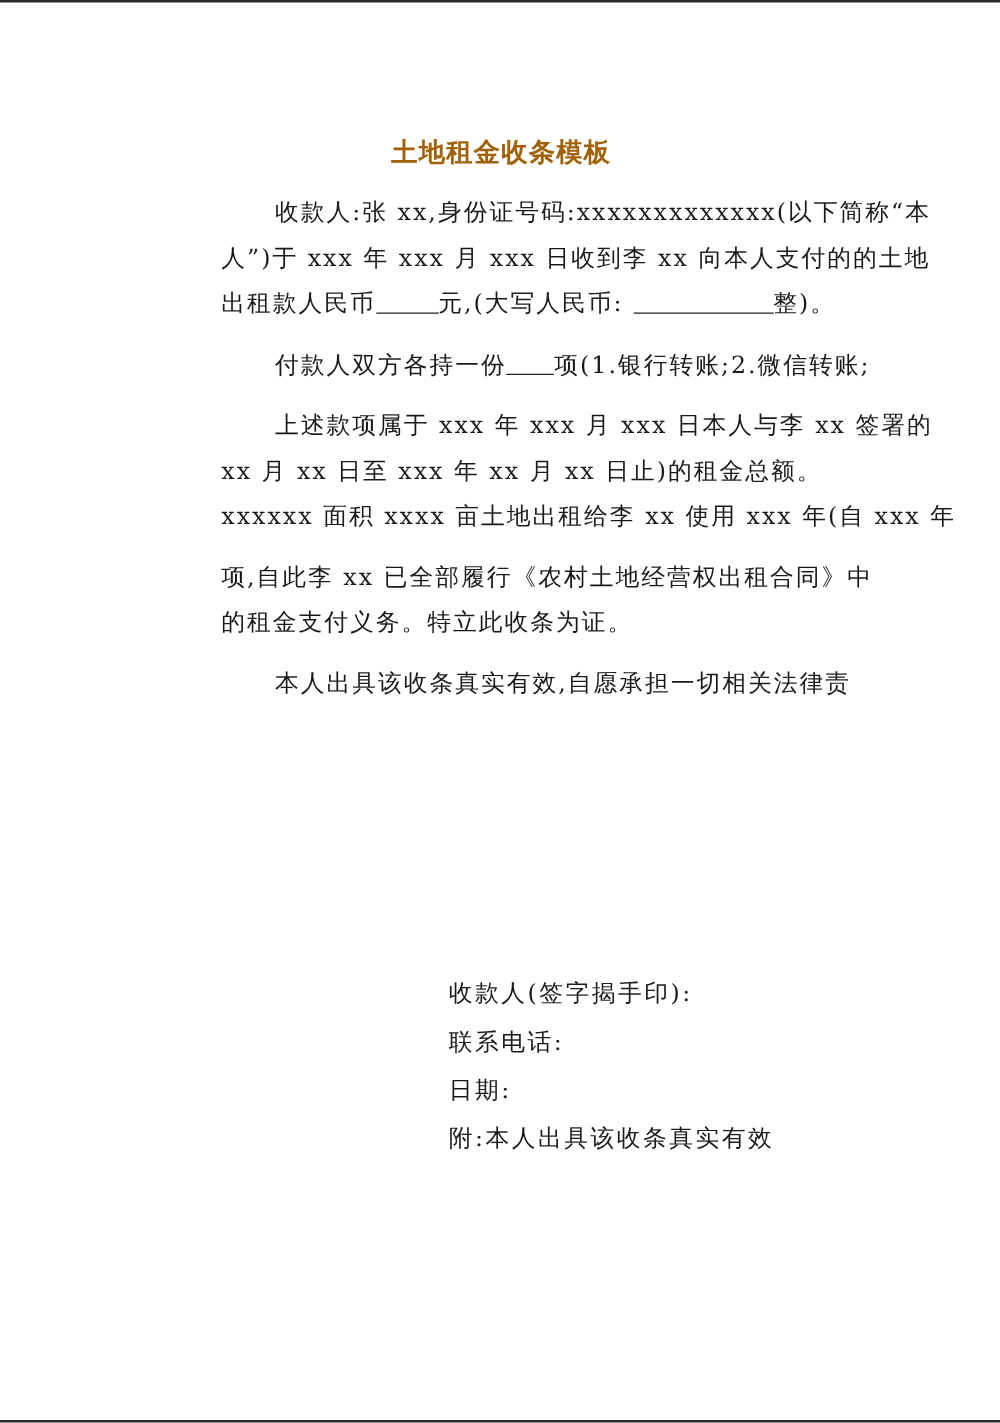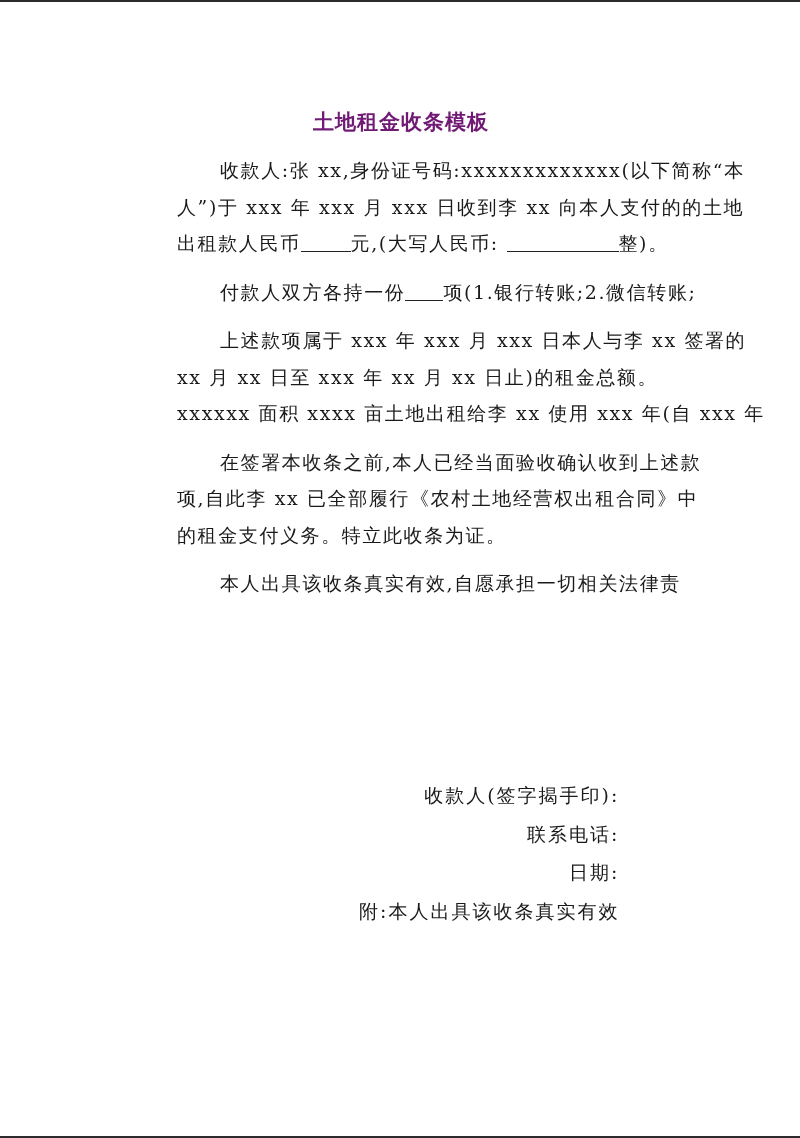--- a/index.html
+++ b/index.html
@@ -31,21 +31,21 @@
     }
     .title {
       text-align: center;
       font-family: "DejaVu Sans", "Liberation Sans", sans-serif;
       font-weight: bold;
       font-size: 21px;
       letter-spacing: 1px;
       height: 36px;
       line-height: 36px;
       margin: 0;
-      color: #701a75;
+      color: #a16207;
     }
     .para {
       font-size: 19px;
       line-height: 36.5px;
       margin: 12px;
       text-indent: 43px;
       letter-spacing: 1.6px;
       text-align: justify;
       text-align-last: left;
       white-space: normal;
@@ -65,21 +65,20 @@
     .b4 { width: 50px; }
     .b3 { width: 38px; }
     .b10 { width: 112px; }
     .sign {
       position: absolute;
       left: 359px;
       top: 776px;
       font-size: 19px;
       line-height: 38.5px;
       letter-spacing: 2px;
-      text-align: right;
     }
     .sign div { white-space: nowrap; }
   </style>
 </head>
 <body>
 
 <div class="edge-top"></div>
 
 <div class="page">
   <h1 class="title">土地租金收条模板</h1>
@@ -94,21 +93,20 @@
     <span class="line ind"><span>付款人双方各持一份</span><span class="blank b3"></span><span>项(1.银行转账;2.微信转账;</span></span>
   </div>
 
   <div class="para">
     <span class="line ind">上述款项属于 xxx 年 xxx 月 xxx 日本人与李 xx 签署的</span>
     <span class="line">xx 月 xx 日至 xxx 年 xx 月 xx 日止)的租金总额。</span>
     <span class="line">xxxxxx 面积 xxxx 亩土地出租给李 xx 使用 xxx 年(自 xxx 年</span>
   </div>
 
   <div class="para">
-    <span class="line ind">在签署本收条之前,本人已经当面验收确认收到上述款</span>
     <span class="line">项,自此李 xx 已全部履行《农村土地经营权出租合同》中</span>
     <span class="line">的租金支付义务。特立此收条为证。</span>
   </div>
 
   <div class="para">
     <span class="line ind">本人出具该收条真实有效,自愿承担一切相关法律责</span>
   </div>
 </div>
 
 <div class="sign">

